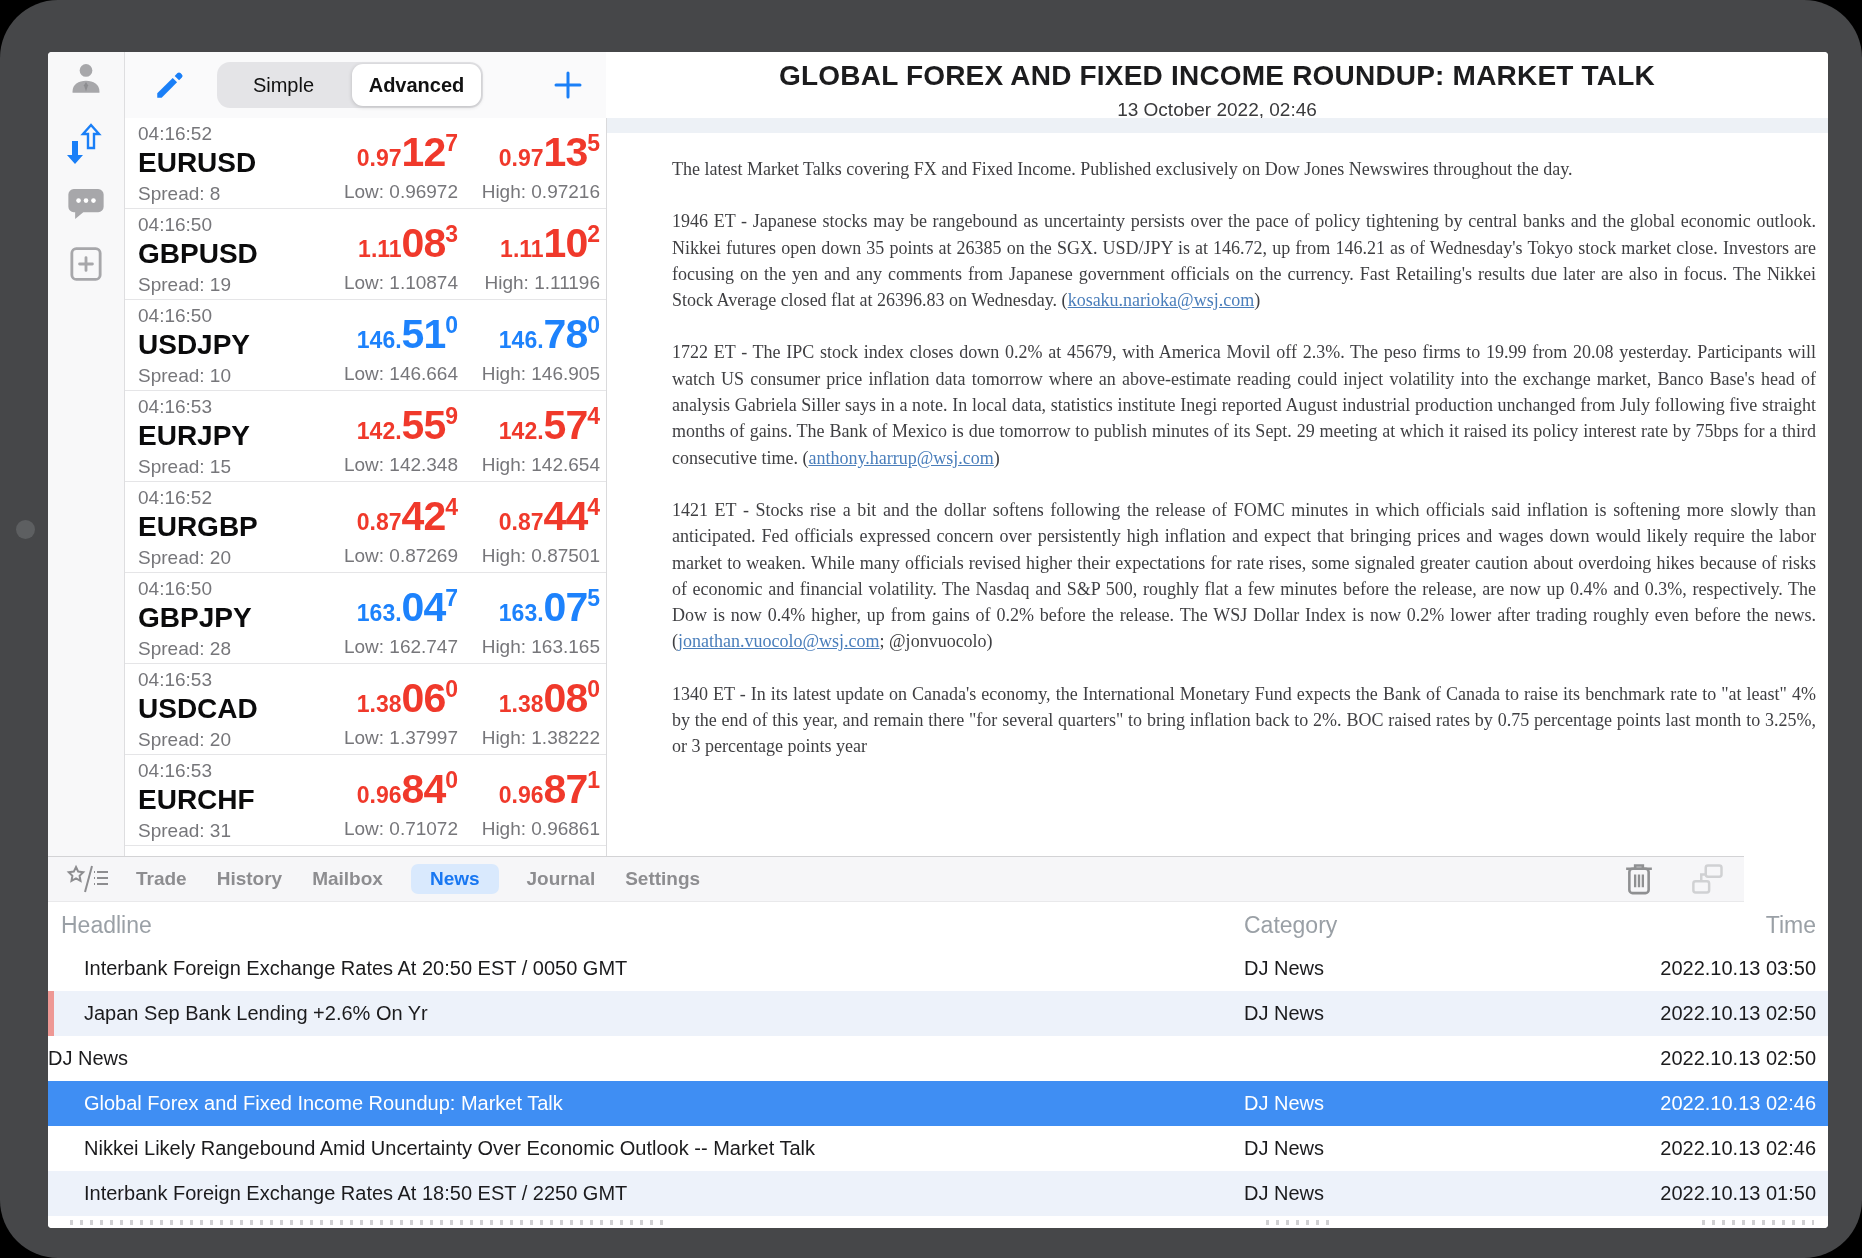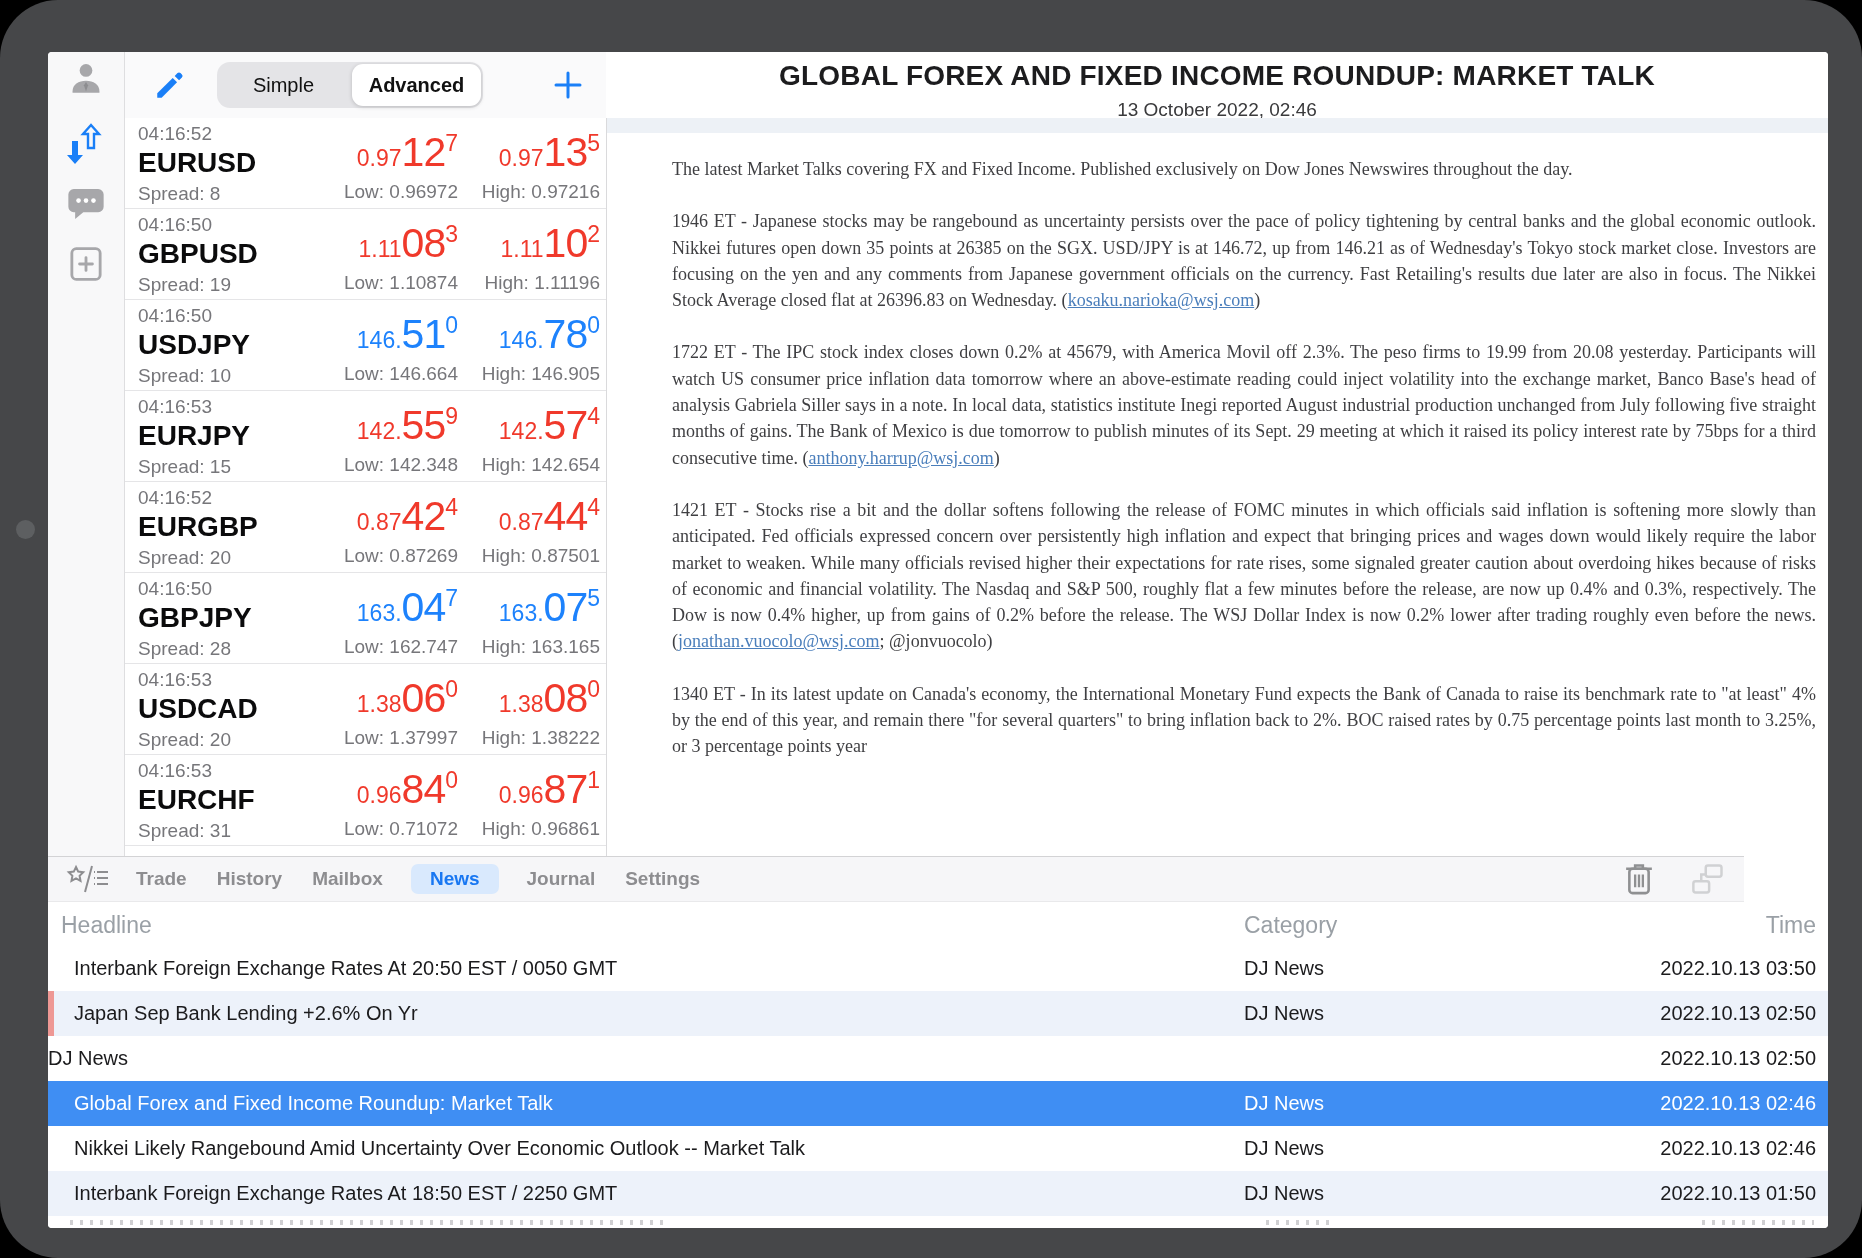--- a/index.html
+++ b/index.html
@@ -33,21 +33,21 @@
   
   .quotes{position:absolute;left:77px;top:66px;width:481px;height:738px;overflow:hidden;background:#fff;}
   .q-row{height:91px;border-bottom:1px solid #e5e5e7;display:flex;padding:0 6px 0 13px;box-sizing:border-box;gap:7px;}
   .q-left{width:178px;padding-top:5px;}
   .q-time{font-size:19px;color:#76767a;}
   .q-symbol{font-size:28px;font-weight:700;color:#0b0b0c;line-height:35px;}
   .q-sub{font-size:19px;color:#76767a;}
   .q-left .q-sub{margin-top:3px;}
   .q-col{flex:1;display:flex;flex-direction:column;align-items:flex-end;justify-content:flex-end;
        padding-bottom:5px;}
-  .q-price{white-space:nowrap;font-weight:400;line-height:40px;}
+  .q-price{white-space:nowrap;font-weight:700;line-height:40px;}
   .q-price .pre{font-size:23px;}
   .q-price .big{font-size:41px;letter-spacing:-1px;}
   .q-price .sup{font-size:23px;vertical-align:15px;letter-spacing:0;}
   .q-price.down{color:#f0392b;}
   .q-price.up{color:#1d82fc;}
   .q-lohi{margin-top:0;}
 
   
   .article{position:absolute;left:558px;top:0;width:1222px;height:804px;background:#fff;overflow:hidden;}
   .article::before{content:'';position:absolute;left:0;top:66px;bottom:0;width:1px;background:#dadadc;}
@@ -71,21 +71,21 @@
   .tab.active{color:#1877f2;font-weight:700;background:#d9e9fd;border-radius:7px;padding:4px 19px;}
   .tb-right{margin-left:auto;display:flex;align-items:center;column-gap:34px;}
 
   
   .ntable{position:absolute;left:0;top:852px;width:1780px;bottom:0;background:#fff;}
   .nhead{height:42px;display:flex;align-items:center;font-size:23px;color:#9aa0a6;}
   .nrow{height:45px;display:flex;align-items:center;font-size:20px;color:#1b1b1d;cursor:pointer;position:relative;}
   .nrow.striped{background:#edf2fa;}
   .nrow.selected{background:#3f8ef3;color:#fff;}
   .c-headline{flex:0 0 1196px;padding-left:13px;box-sizing:border-box;white-space:nowrap;overflow:hidden;}
-  .nrow .c-headline{padding-left:26px;}
+  .nrow .c-headline{padding-left:36px;}
   .c-category{flex:0 0 330px;}
   .c-time{flex:1;text-align:right;padding-right:12px;}
   .unread-marker{position:absolute;left:0;top:0;width:6px;height:100%;background:#ee9894;}
   .partial-row{height:12px;position:relative;overflow:hidden;}
   .ghost{position:absolute;top:4px;height:5px;opacity:.55;
        background:repeating-linear-gradient(90deg,#a9a9ad 0 3px,transparent 3px 10px);}
   .g1{left:22px;width:600px;} .g2{left:1218px;width:64px;} .g3{right:14px;width:112px;}
 
   svg{display:block;}
 </style>

